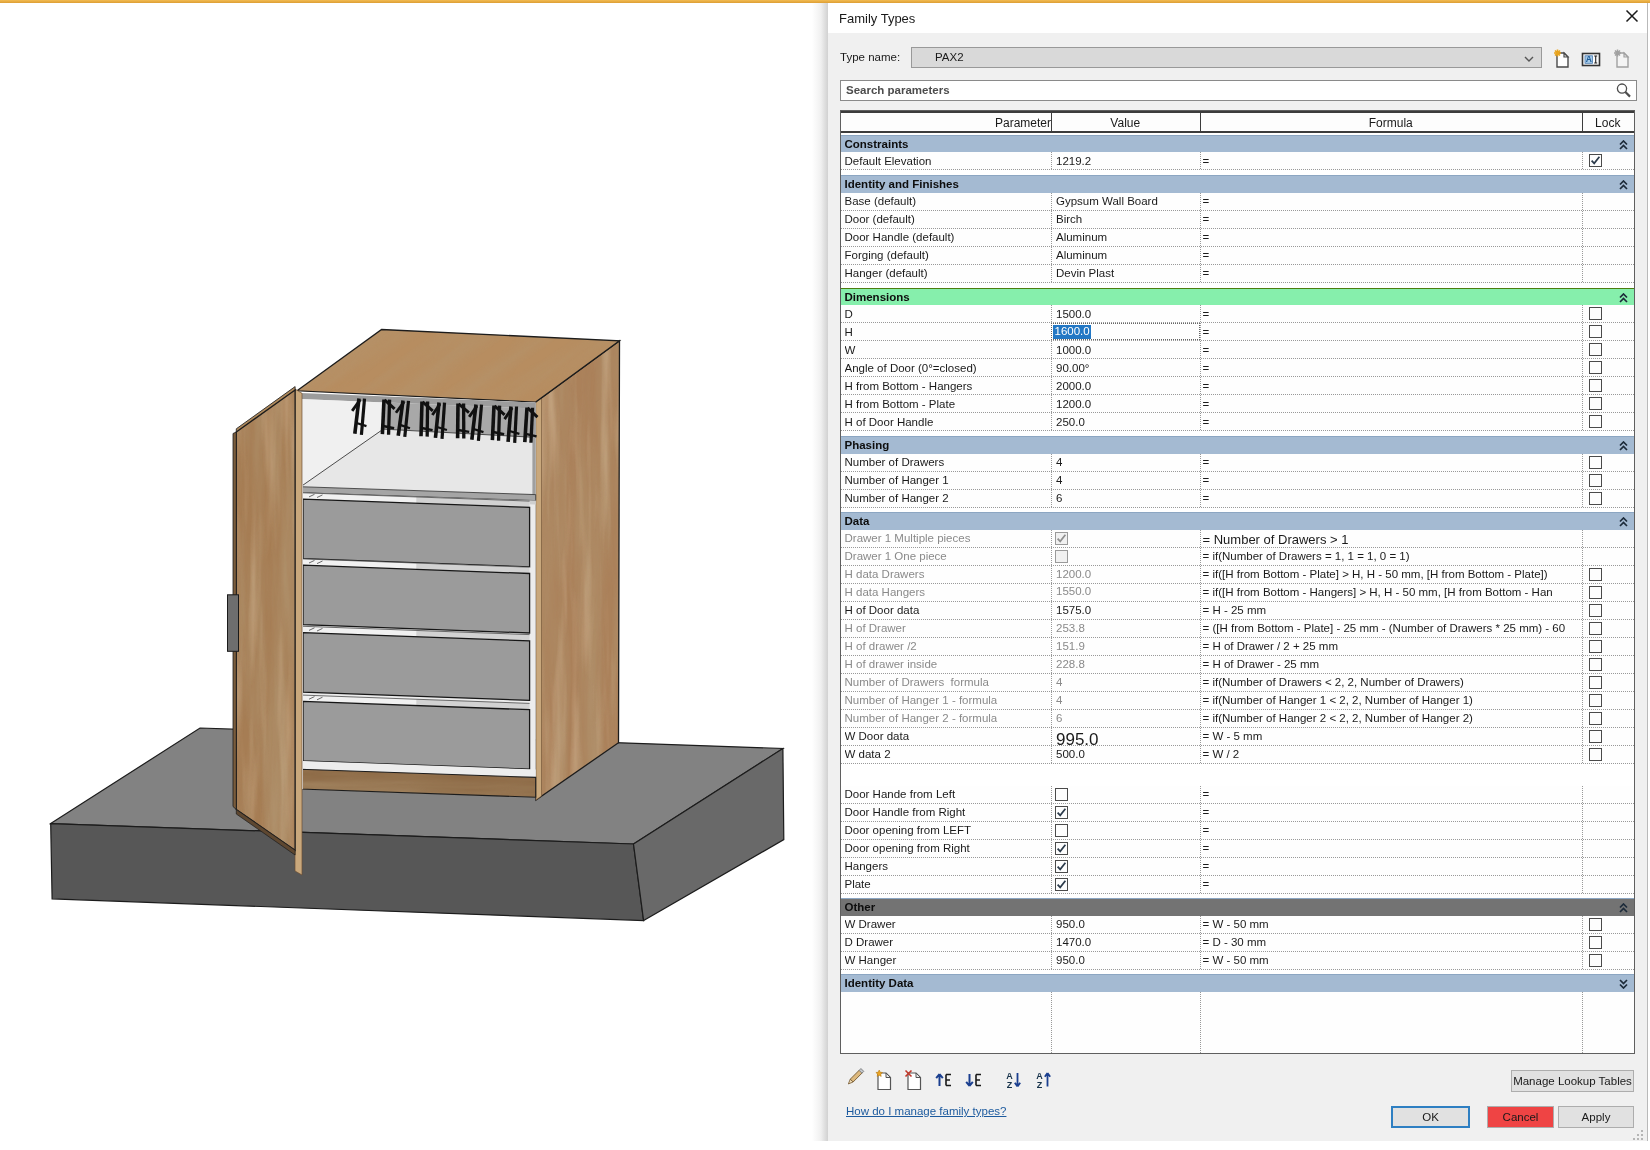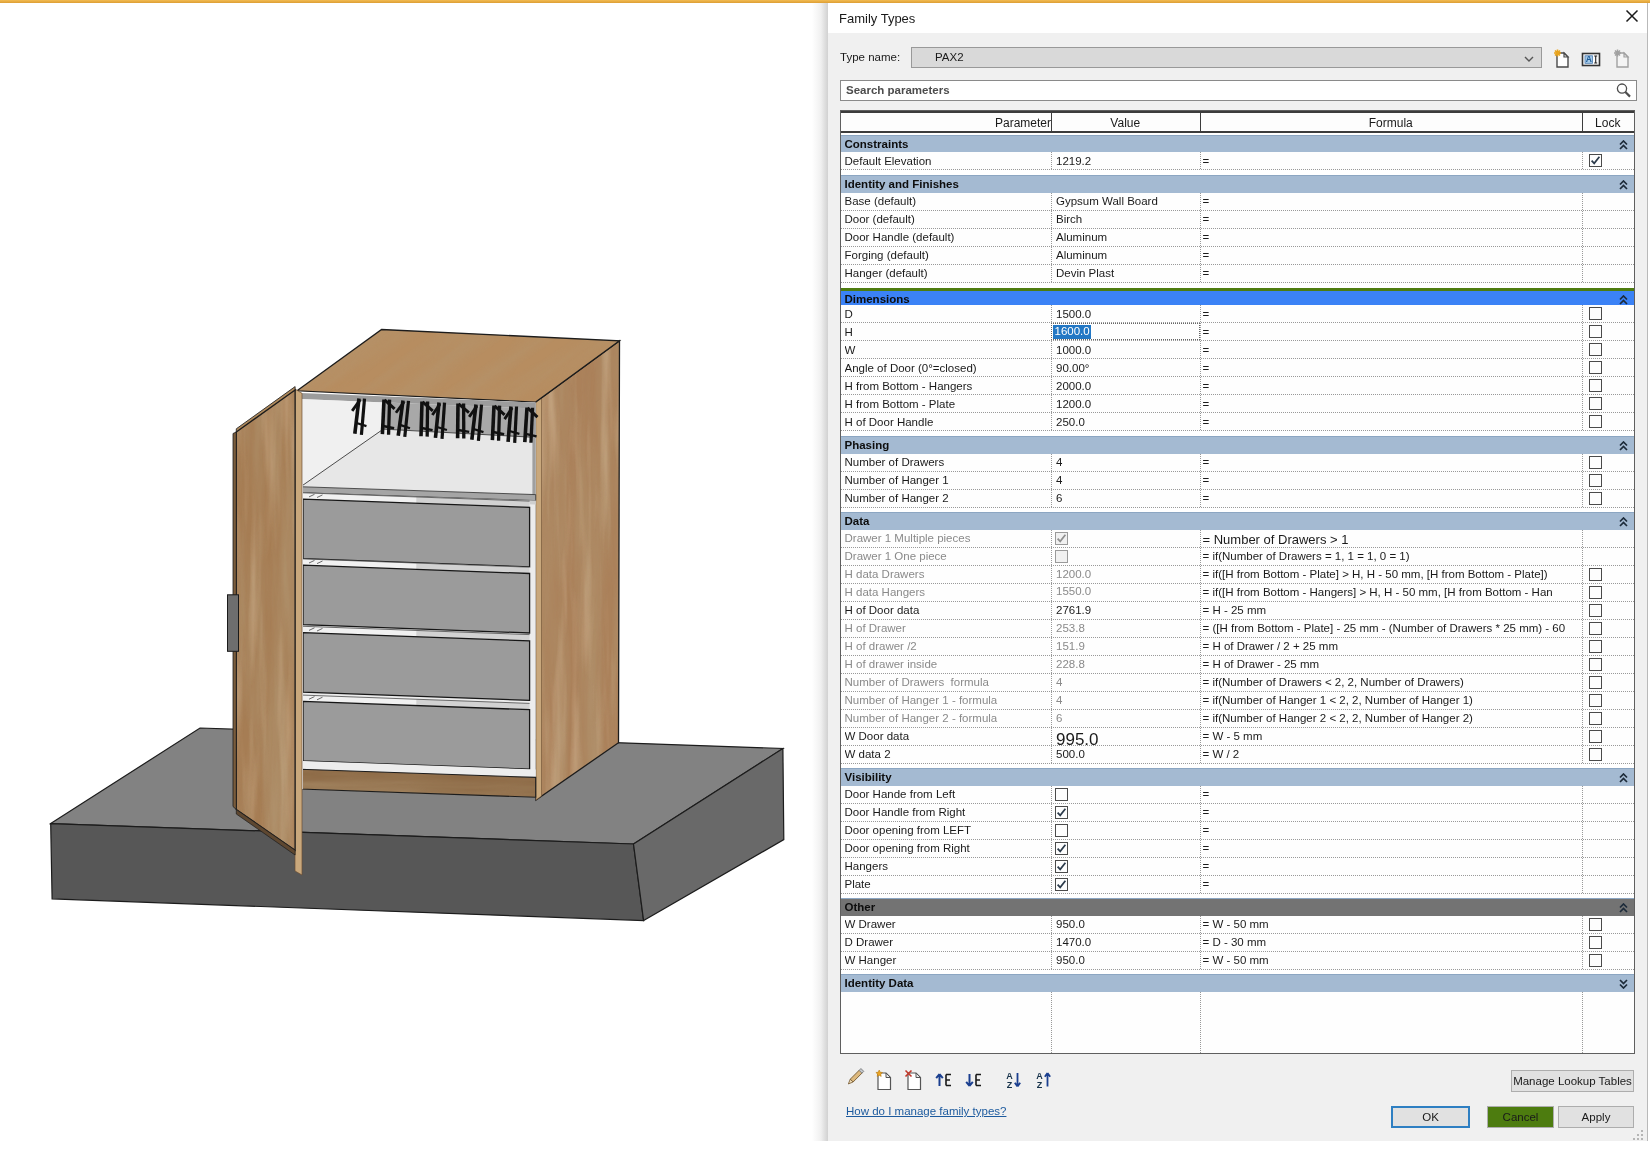--- a/index.html
+++ b/index.html
@@ -272,21 +272,21 @@
 <div class="ab" style="left:362.0px;top:2.5px;width:379.5px;color:#1a1a1a;white-space:nowrap;overflow:hidden;font-size:11.5px">=</div>
 </div>
 <div class="ab" style="left:840.5px;top:264.5px;width:793.0px;height:18px;border-bottom:1px dotted #999;box-sizing:border-box;background:#fefefe">
 <div class="ab" style="left:4px;top:2.5px;width:204.5px;color:#1a1a1a;white-space:nowrap;overflow:hidden;font-size:11.5px">Hanger (default)</div>
 <div class="ab" style="left:210.5px;top:0;width:1px;height:18px;background-image:linear-gradient(#999 50%,transparent 50%);background-size:1px 2px"></div>
 <div class="ab" style="left:359.0px;top:0;width:1px;height:18px;background-image:linear-gradient(#999 50%,transparent 50%);background-size:1px 2px"></div>
 <div class="ab" style="left:741.5px;top:0;width:1px;height:18px;background-image:linear-gradient(#999 50%,transparent 50%);background-size:1px 2px"></div>
 <div class="ab" style="left:215.5px;top:2.5px;width:140.5px;color:#1a1a1a;white-space:nowrap;overflow:hidden;font-size:11.5px">Devin Plast</div>
 <div class="ab" style="left:362.0px;top:2.5px;width:379.5px;color:#1a1a1a;white-space:nowrap;overflow:hidden;font-size:11.5px">=</div>
 </div>
-<div class="ab" style="left:840.5px;top:287.5px;width:793.0px;height:17.5px;background:#3b82f6;border-top:3px solid #4d7c0f">
+<div class="ab" style="left:840.5px;top:287.5px;width:793.0px;height:17.5px;background:#86efac;border-top:1px solid #4d7c0f">
       <div class="ab" style="left:4px;top:2px;font-weight:bold;color:#0d0d0d;font-size:11.5px">Dimensions</div>
 <svg width="9" height="10" viewBox="0 0 9 10" style="position:absolute;left:778.0px;top:4.0px">
         <path d="M1 4.5 L4.5 1 L8 4.5 M1 9 L4.5 5.5 L8 9" stroke="#1d2b3a" stroke-width="1.7" fill="none"></path>
       </svg>
 </div>
 <div class="ab" style="left:840.5px;top:305.0px;width:793.0px;height:18px;border-bottom:1px dotted #999;box-sizing:border-box;background:#fefefe">
 <div class="ab" style="left:4px;top:2.5px;width:204.5px;color:#1a1a1a;white-space:nowrap;overflow:hidden;font-size:11.5px">D</div>
 <div class="ab" style="left:210.5px;top:0;width:1px;height:18px;background-image:linear-gradient(#999 50%,transparent 50%);background-size:1px 2px"></div>
 <div class="ab" style="left:359.0px;top:0;width:1px;height:18px;background-image:linear-gradient(#999 50%,transparent 50%);background-size:1px 2px"></div>
 <div class="ab" style="left:741.5px;top:0;width:1px;height:18px;background-image:linear-gradient(#999 50%,transparent 50%);background-size:1px 2px"></div>
@@ -424,21 +424,21 @@
 <div class="ab" style="left:741.5px;top:0;width:1px;height:18px;background-image:linear-gradient(#999 50%,transparent 50%);background-size:1px 2px"></div>
 <div class="ab" style="left:215.5px;top:1px;width:140.5px;color:#8a8a8a;white-space:nowrap;overflow:hidden;font-size:11.5px">1550.0</div>
 <div class="ab" style="left:362.0px;top:2.5px;width:379.5px;color:#1a1a1a;white-space:nowrap;overflow:hidden;font-size:11.5px">= if([H from Bottom - Hangers] &gt; H, H - 50 mm, [H from Bottom - Han</div>
 <div style="position:absolute;left:748.0px;top:2.0px;width:11px;height:11px;border:1px solid #4a4a4a;background:#fdfdfd"></div>
 </div>
 <div class="ab" style="left:840.5px;top:601.5px;width:793.0px;height:18px;border-bottom:1px dotted #999;box-sizing:border-box;background:#fefefe">
 <div class="ab" style="left:4px;top:2.5px;width:204.5px;color:#1a1a1a;white-space:nowrap;overflow:hidden;font-size:11.5px">H of Door data</div>
 <div class="ab" style="left:210.5px;top:0;width:1px;height:18px;background-image:linear-gradient(#999 50%,transparent 50%);background-size:1px 2px"></div>
 <div class="ab" style="left:359.0px;top:0;width:1px;height:18px;background-image:linear-gradient(#999 50%,transparent 50%);background-size:1px 2px"></div>
 <div class="ab" style="left:741.5px;top:0;width:1px;height:18px;background-image:linear-gradient(#999 50%,transparent 50%);background-size:1px 2px"></div>
-<div class="ab" style="left:215.5px;top:2.5px;width:140.5px;color:#1a1a1a;white-space:nowrap;overflow:hidden;font-size:11.5px">2761.9</div>
+<div class="ab" style="left:215.5px;top:2.5px;width:140.5px;color:#1a1a1a;white-space:nowrap;overflow:hidden;font-size:11.5px">1575.0</div>
 <div class="ab" style="left:362.0px;top:2.5px;width:379.5px;color:#1a1a1a;white-space:nowrap;overflow:hidden;font-size:11.5px">= H - 25 mm</div>
 <div style="position:absolute;left:748.0px;top:2.0px;width:11px;height:11px;border:1px solid #4a4a4a;background:#fdfdfd"></div>
 </div>
 <div class="ab" style="left:840.5px;top:619.5px;width:793.0px;height:18px;border-bottom:1px dotted #999;box-sizing:border-box;background:#fefefe">
 <div class="ab" style="left:4px;top:2.5px;width:204.5px;color:#8a8a8a;white-space:nowrap;overflow:hidden;font-size:11.5px">H of Drawer</div>
 <div class="ab" style="left:210.5px;top:0;width:1px;height:18px;background-image:linear-gradient(#999 50%,transparent 50%);background-size:1px 2px"></div>
 <div class="ab" style="left:359.0px;top:0;width:1px;height:18px;background-image:linear-gradient(#999 50%,transparent 50%);background-size:1px 2px"></div>
 <div class="ab" style="left:741.5px;top:0;width:1px;height:18px;background-image:linear-gradient(#999 50%,transparent 50%);background-size:1px 2px"></div>
 <div class="ab" style="left:215.5px;top:2.5px;width:140.5px;color:#8a8a8a;white-space:nowrap;overflow:hidden;font-size:11.5px">253.8</div>
 <div class="ab" style="left:362.0px;top:2.5px;width:379.5px;color:#1a1a1a;white-space:nowrap;overflow:hidden;font-size:11.5px">= ([H from Bottom - Plate] - 25 mm - (Number of Drawers * 25 mm) - 60</div>
@@ -499,26 +499,20 @@
 <div style="position:absolute;left:748.0px;top:2.0px;width:11px;height:11px;border:1px solid #4a4a4a;background:#fdfdfd"></div>
 </div>
 <div class="ab" style="left:840.5px;top:745.5px;width:793.0px;height:18px;border-bottom:1px dotted #999;box-sizing:border-box;background:#fefefe">
 <div class="ab" style="left:4px;top:2.5px;width:204.5px;color:#1a1a1a;white-space:nowrap;overflow:hidden;font-size:11.5px">W data 2</div>
 <div class="ab" style="left:210.5px;top:0;width:1px;height:18px;background-image:linear-gradient(#999 50%,transparent 50%);background-size:1px 2px"></div>
 <div class="ab" style="left:359.0px;top:0;width:1px;height:18px;background-image:linear-gradient(#999 50%,transparent 50%);background-size:1px 2px"></div>
 <div class="ab" style="left:741.5px;top:0;width:1px;height:18px;background-image:linear-gradient(#999 50%,transparent 50%);background-size:1px 2px"></div>
 <div class="ab" style="left:215.5px;top:2.5px;width:140.5px;color:#1a1a1a;white-space:nowrap;overflow:hidden;font-size:11.5px">500.0</div>
 <div class="ab" style="left:362.0px;top:2.5px;width:379.5px;color:#1a1a1a;white-space:nowrap;overflow:hidden;font-size:11.5px">= W / 2</div>
 <div style="position:absolute;left:748.0px;top:2.0px;width:11px;height:11px;border:1px solid #4a4a4a;background:#fdfdfd"></div>
-</div>
-<div class="ab" style="left:840.5px;top:768.0px;width:793.0px;height:17.5px;background:#a4bad2;border-top:1px solid #8ca6c2">
-      <div class="ab" style="left:4px;top:2px;font-weight:bold;color:#0d0d0d;font-size:11.5px">Visibility</div>
-<svg width="9" height="10" viewBox="0 0 9 10" style="position:absolute;left:778.0px;top:4.0px">
-        <path d="M1 4.5 L4.5 1 L8 4.5 M1 9 L4.5 5.5 L8 9" stroke="#1d2b3a" stroke-width="1.7" fill="none"></path>
-      </svg>
 </div>
 <div class="ab" style="left:840.5px;top:785.5px;width:793.0px;height:18px;border-bottom:1px dotted #999;box-sizing:border-box;background:#fefefe">
 <div class="ab" style="left:4px;top:2.5px;width:204.5px;color:#1a1a1a;white-space:nowrap;overflow:hidden;font-size:11.5px">Door Hande from Left</div>
 <div class="ab" style="left:210.5px;top:0;width:1px;height:18px;background-image:linear-gradient(#999 50%,transparent 50%);background-size:1px 2px"></div>
 <div class="ab" style="left:359.0px;top:0;width:1px;height:18px;background-image:linear-gradient(#999 50%,transparent 50%);background-size:1px 2px"></div>
 <div class="ab" style="left:741.5px;top:0;width:1px;height:18px;background-image:linear-gradient(#999 50%,transparent 50%);background-size:1px 2px"></div>
 <div style="position:absolute;left:214.0px;top:2.0px;width:11px;height:11px;border:1px solid #4a4a4a;background:#fdfdfd"></div>
 <div class="ab" style="left:362.0px;top:2.5px;width:379.5px;color:#1a1a1a;white-space:nowrap;overflow:hidden;font-size:11.5px">=</div>
 </div>
 <div class="ab" style="left:840.5px;top:803.5px;width:793.0px;height:18px;border-bottom:1px dotted #999;box-sizing:border-box;background:#fefefe">
@@ -652,21 +646,21 @@
       </g>
 <g transform="translate(193,3)">
         <text x="3.5" y="8" font-size="9" font-weight="bold" fill="#16324a" text-anchor="middle" font-family="Liberation Sans">A</text>
         <text x="3.5" y="17" font-size="9" font-weight="bold" fill="#16324a" text-anchor="middle" font-family="Liberation Sans">Z</text>
         <path d="M11.5 15.5 V3.5 M11.5 2 L8.8 5.7 M11.5 2 L14.2 5.7" stroke="#1b3f8f" stroke-width="1.8" fill="none"></path>
       </g>
 </svg>
 <div class="ab" style="left:1511px;top:1070px;width:123px;height:22px;background:#e1e1e1;border:1px solid #adadad;box-sizing:border-box;text-align:center;font-size:11.5px;color:#1a1a1a;line-height:20px">Manage Lookup Tables</div>
 <div class="ab" style="left:846px;top:1105px;color:#1c5a9e;text-decoration:underline;font-size:11.5px">How do I manage family types?</div>
 <div class="ab" style="left:1391px;top:1106px;width:79px;height:22px;background:#e1e1e1;border:1px solid #adadad;box-sizing:border-box;text-align:center;font-size:11.5px;color:#1a1a1a;border:2px solid #2e7fc2;line-height:18px">OK</div>
-<div class="ab" style="left:1487px;top:1106px;width:67px;height:22px;background:#4d7c0f;border:1px solid #adadad;box-sizing:border-box;text-align:center;font-size:11.5px;color:#1a1a1a;line-height:20px">Cancel</div>
+<div class="ab" style="left:1487px;top:1106px;width:67px;height:22px;background:#ef4444;border:1px solid #adadad;box-sizing:border-box;text-align:center;font-size:11.5px;color:#1a1a1a;line-height:20px">Cancel</div>
 <div class="ab" style="left:1558px;top:1106px;width:76px;height:22px;background:#e1e1e1;border:1px solid #adadad;box-sizing:border-box;text-align:center;font-size:11.5px;color:#1a1a1a;line-height:20px">Apply</div>
 <svg width="12" height="12" viewBox="0 0 12 12" style="position:absolute;left:1633px;top:1130px">
       <g fill="#b5b5b5">
         <rect x="8" y="8" width="2" height="2"></rect>
         <rect x="8" y="4" width="2" height="2"></rect>
         <rect x="4" y="8" width="2" height="2"></rect>
         <rect x="8" y="0" width="2" height="2"></rect>
         <rect x="0" y="8" width="2" height="2"></rect>
         <rect x="4" y="4" width="2" height="2"></rect>
       </g>

